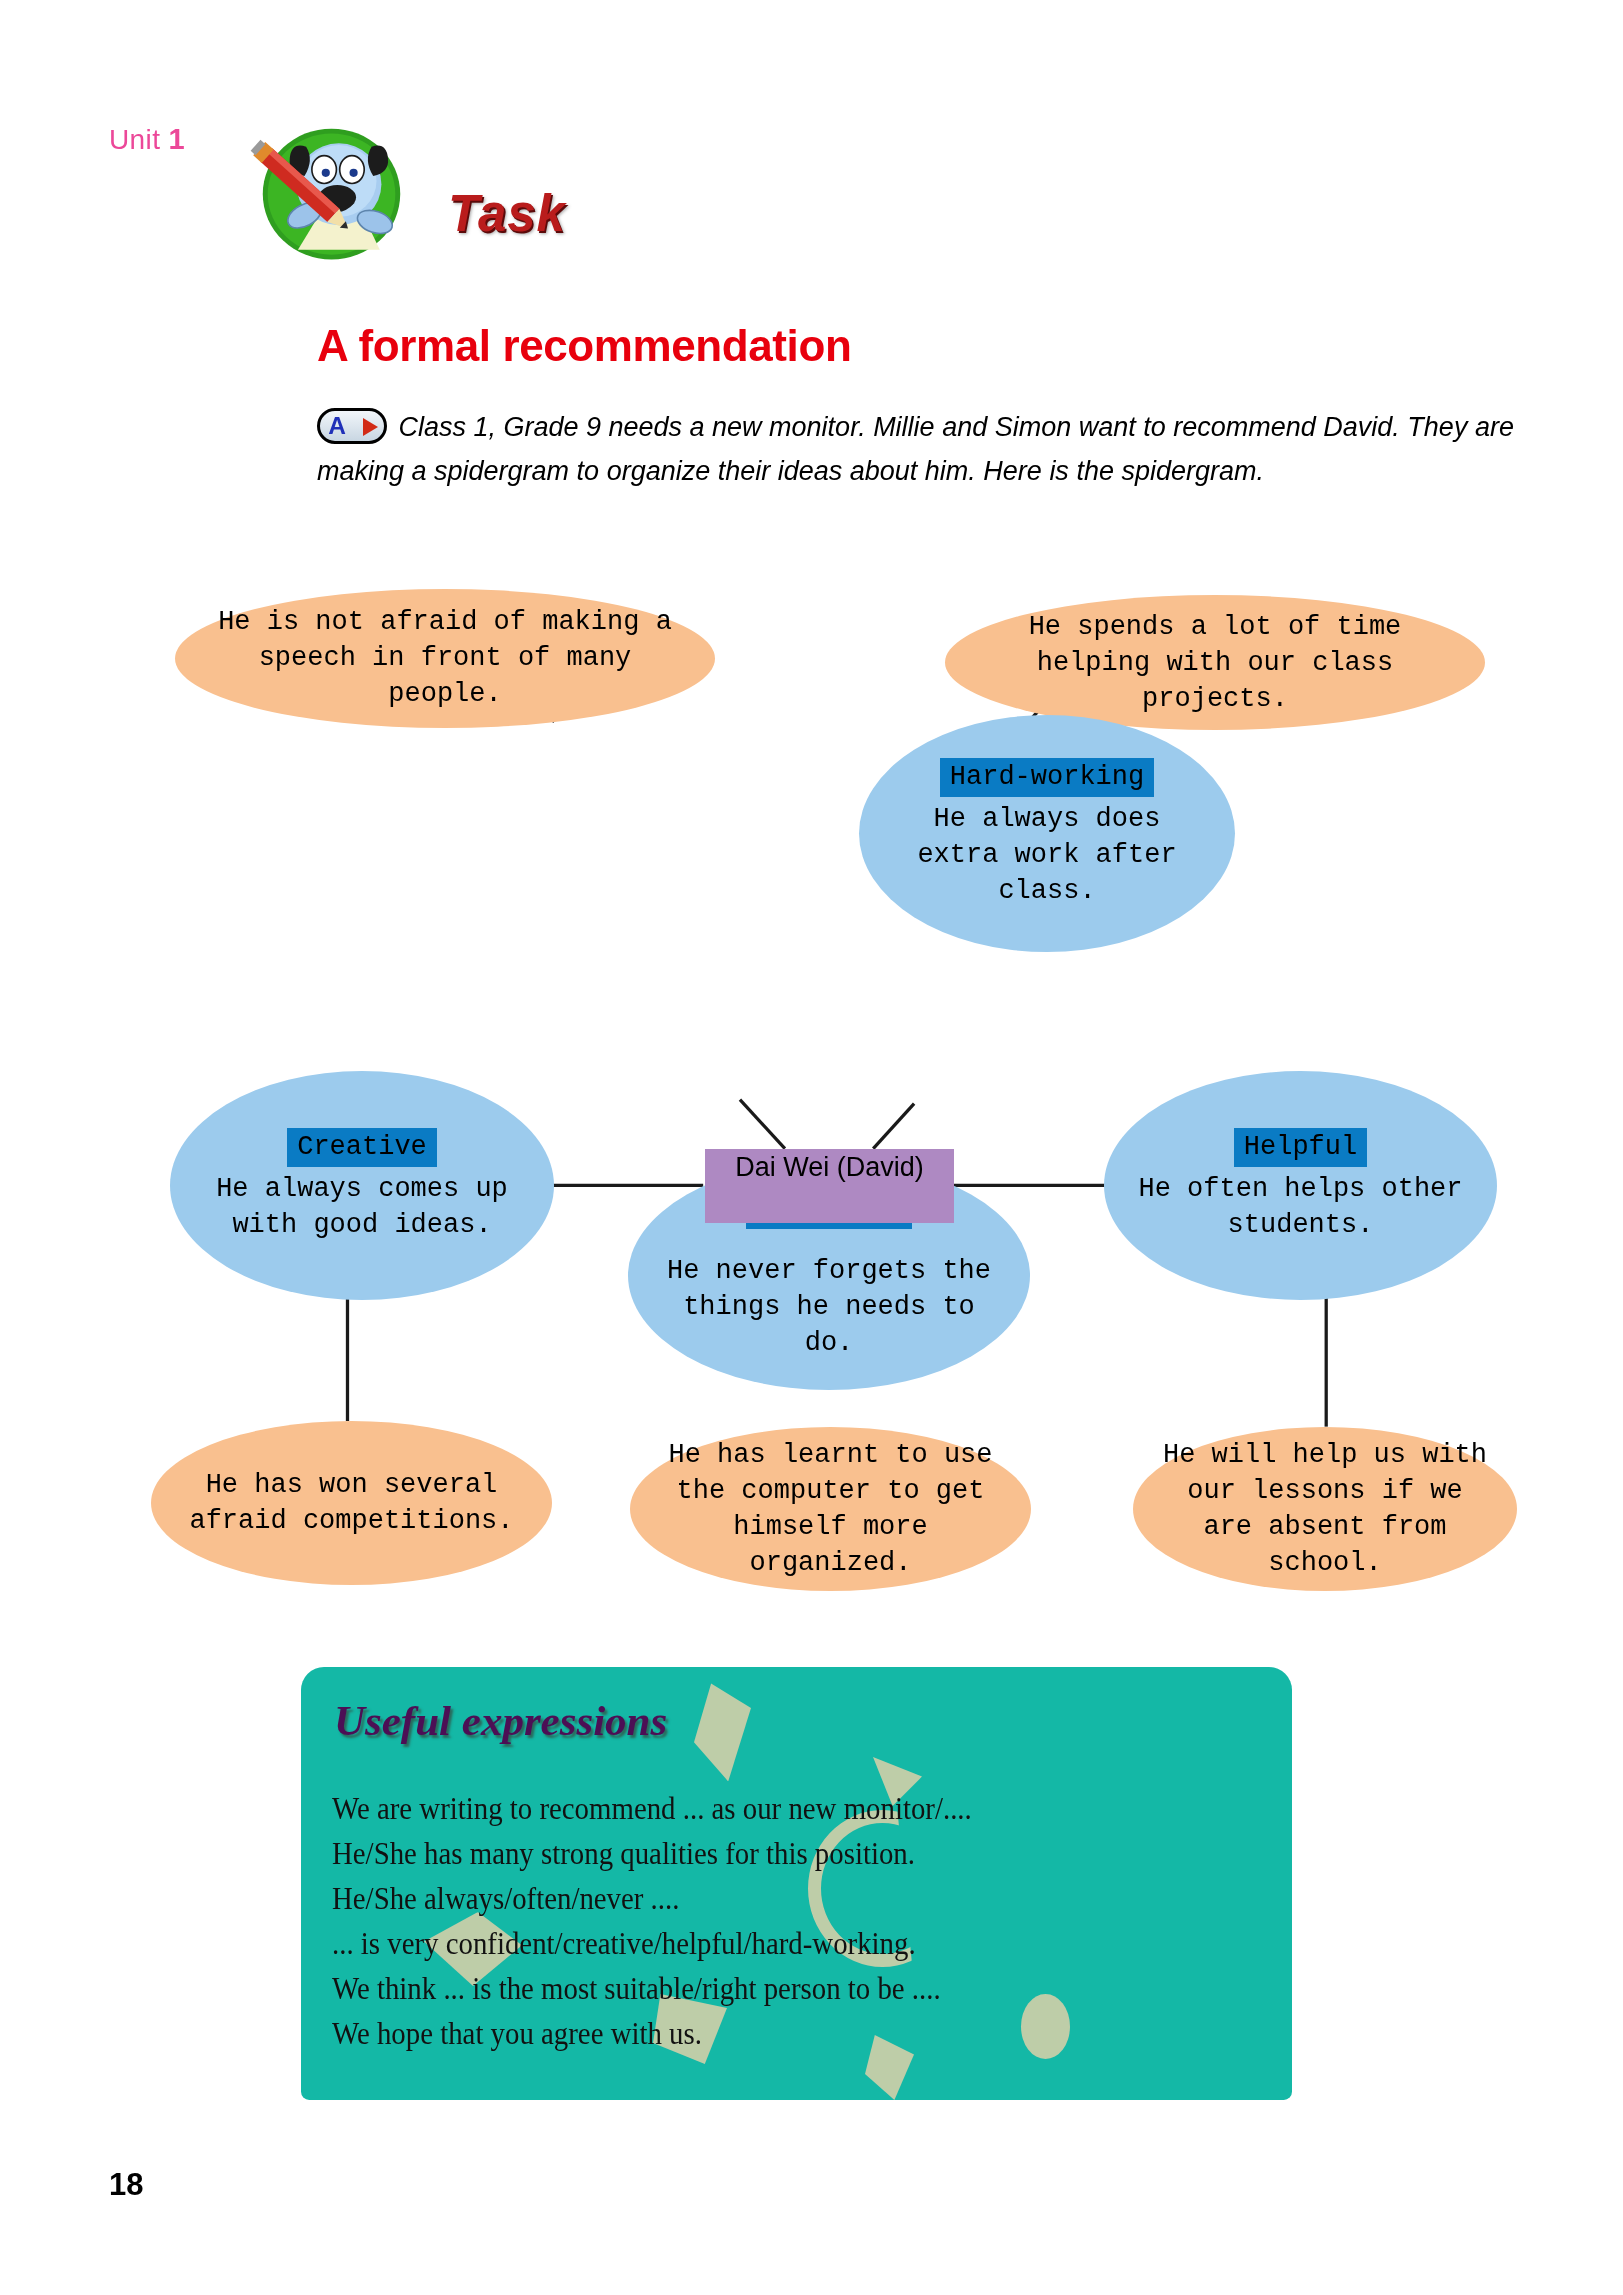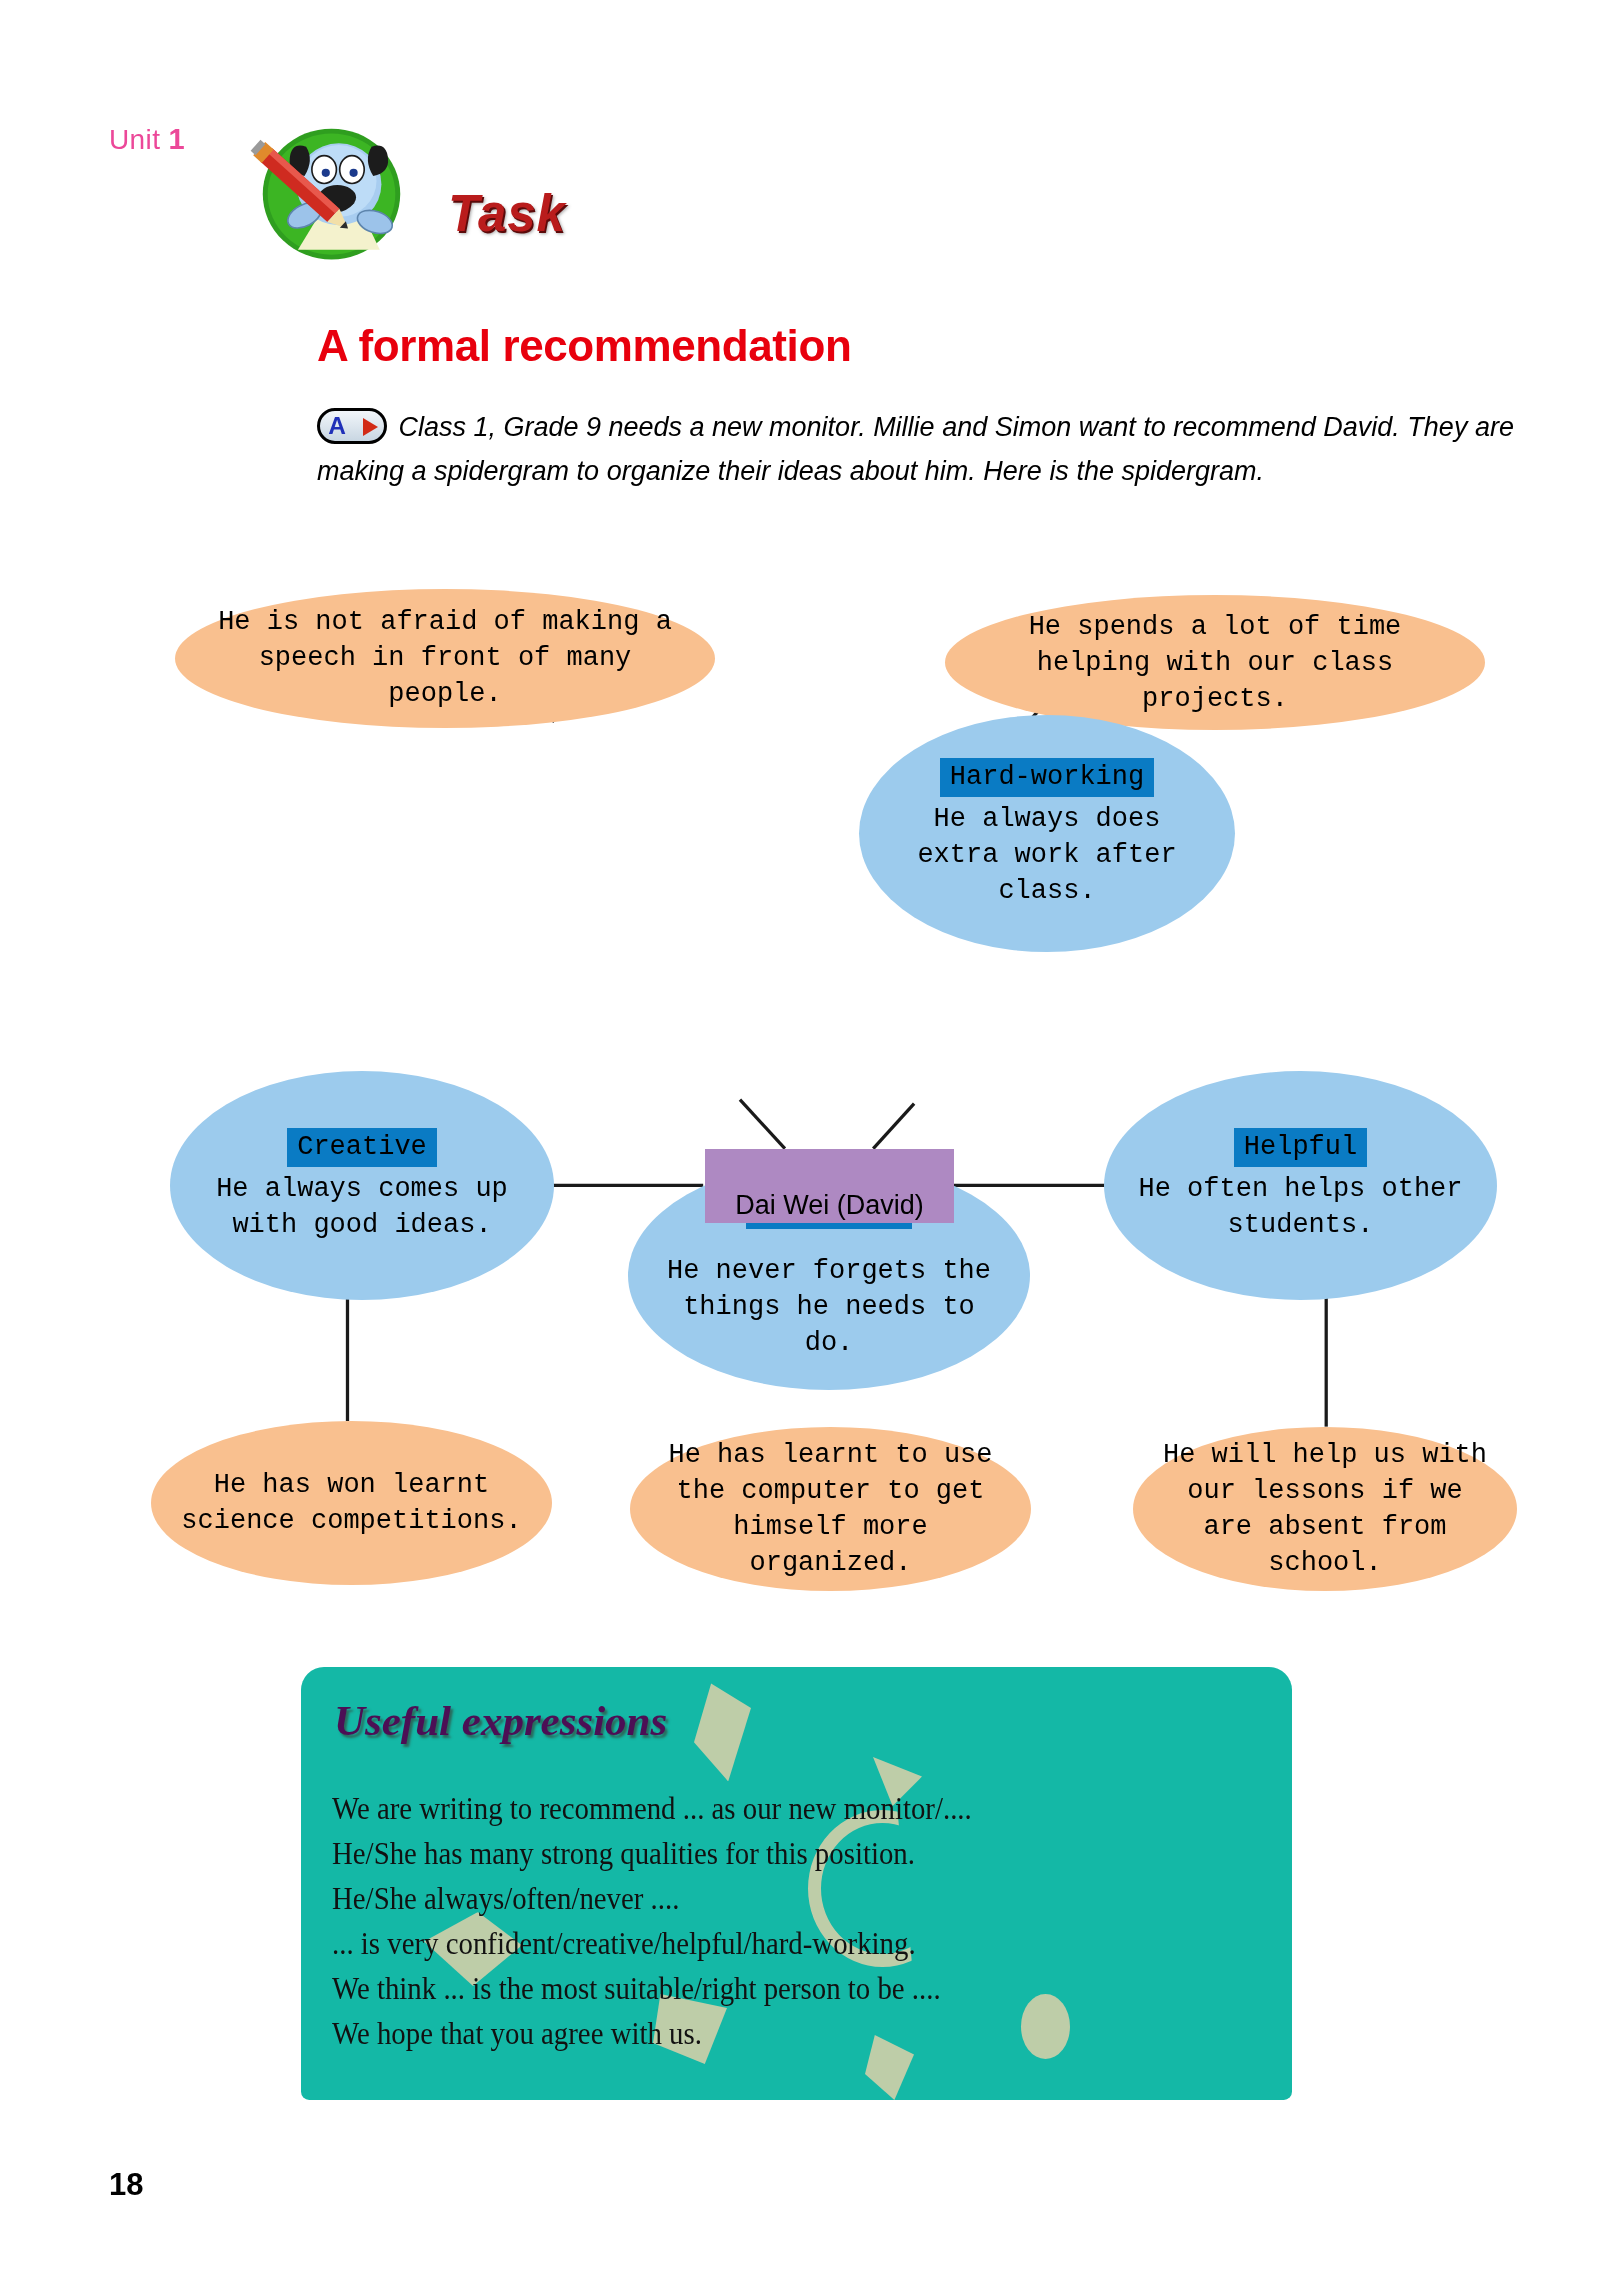--- a/index.html
+++ b/index.html
@@ -148,21 +148,21 @@
     color: #000;
     font-size: 27px;
     line-height: 34px;
     padding: 1.6px 9.8px 3.3px 9.8px;
     margin-bottom: 3.3px;
   }
   #center-node {
     position: absolute;
     background: #ae89c2;
     display: flex;
-    align-items: flex-end;
+    align-items: flex-start;
     justify-content: center;
   }
   #center-node .node-text { padding: 0 14.7px; }
 
   
   #useful-box {
     position: absolute;
     left: 301px;
     top: 1667px;
     width: 991px;
@@ -319,21 +319,21 @@
   <div class="node ellipse blue" style="left:628px; top:597px; width:402px; height:229px;gap:20px;">
     <div class="node-label">Organized</div>
     <div class="node-text">He never forgets the things he needs to do.</div>
   </div>
 
   <div id="center-node" style="left:705px; top:585px; width:249px; height:74px;">
     <div class="node-text">Dai Wei (David)</div>
   </div>
 
   <div class="node ellipse orange" style="left:151px; top:857px; width:401px; height:164px;">
-    <div class="node-text">He has won learnt science competitions.</div>
+    <div class="node-text">He has won several afraid competitions.</div>
   </div>
 
   <div class="node ellipse orange" style="left:630px; top:863px; width:401px; height:164px;">
     <div class="node-text">He has learnt to use the computer to get himself more organized.</div>
   </div>
 
   <div class="node ellipse orange" style="left:1133px; top:863px; width:384px; height:164px;">
     <div class="node-text">He will help us with our lessons if we are absent from school.</div>
   </div>
 

